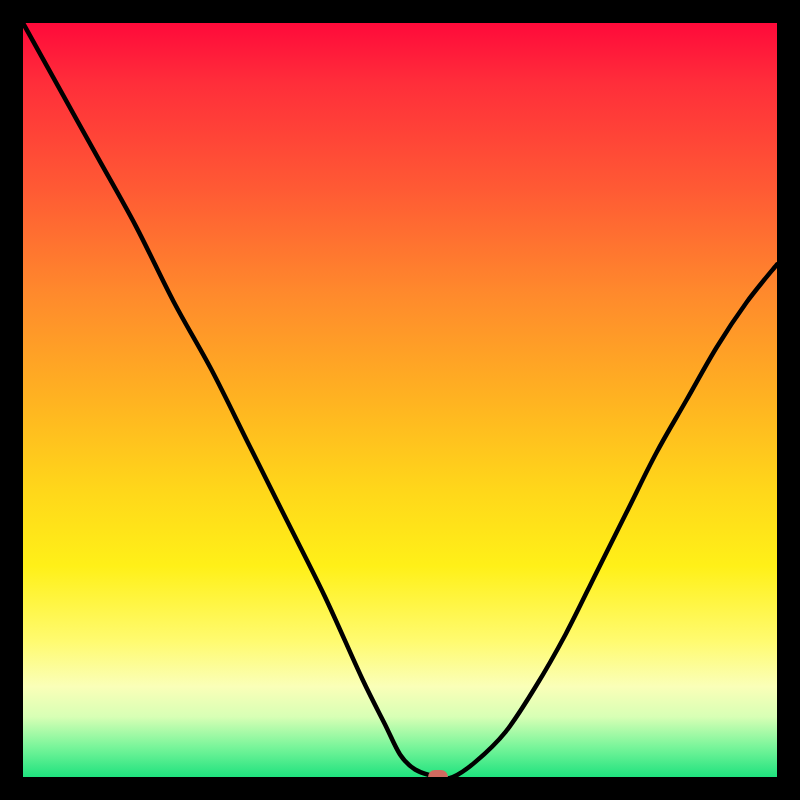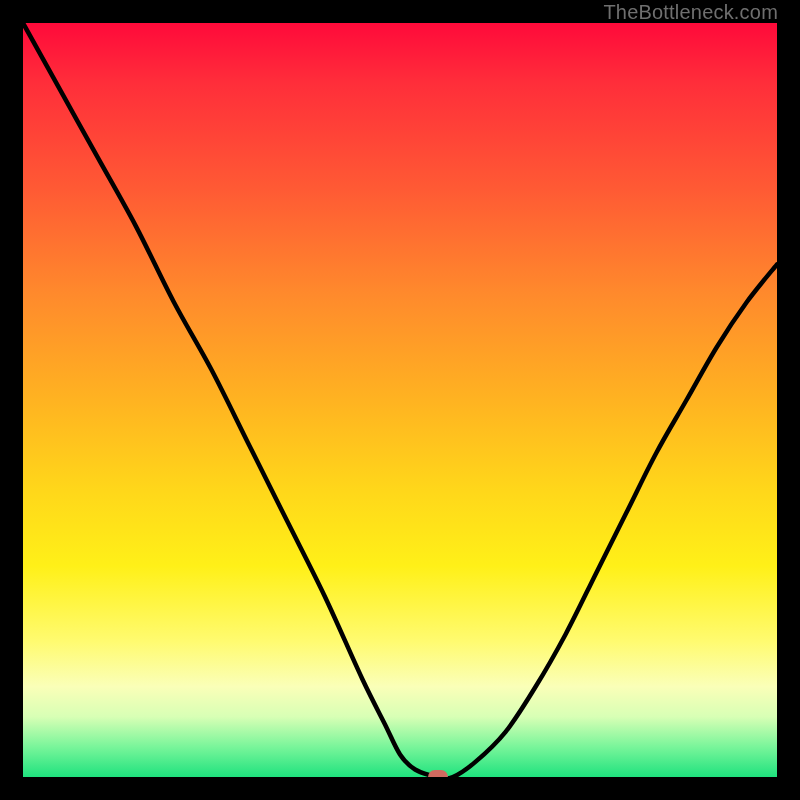--- a/index.html
+++ b/index.html
@@ -83,14 +83,13 @@
   <div class="plot-area">
     <div class="gradient"></div>
 
     <svg class="curve" viewBox="0 0 754 754" preserveAspectRatio="none">
       <path id="curve-path" fill="none" stroke="#000" stroke-width="4.5" stroke-linecap="round" stroke-linejoin="round" d="M 0.0 0.0 C 6.3 11.3, 25.1 45.2, 37.7 67.9 C 50.3 90.5, 62.8 113.1, 75.4 135.7 C 88.0 158.3, 100.5 179.7, 113.1 203.6 C 125.7 227.5, 138.2 255.1, 150.8 279.0 C 163.4 302.9, 175.9 323.0, 188.5 346.8 C 201.1 370.7, 213.6 397.1, 226.2 422.2 C 238.8 447.4, 251.3 472.5, 263.9 497.6 C 276.5 522.8, 289.0 546.6, 301.6 573.0 C 314.2 599.4, 329.2 634.6, 339.3 656.0 C 349.4 677.3, 355.6 688.7, 361.9 701.2 C 368.2 713.8, 372.0 723.8, 377.0 731.4 C 382.0 738.9, 385.8 742.7, 392.1 746.5 C 398.4 750.2, 408.4 752.7, 414.7 754.0 C 421.0 755.3, 423.5 756.5, 429.8 754.0 C 436.1 751.5, 443.6 746.5, 452.4 738.9 C 461.2 731.4, 472.5 721.3, 482.6 708.8 C 492.6 696.2, 502.7 679.9, 512.7 663.5 C 522.8 647.2, 532.8 629.6, 542.9 610.7 C 552.9 591.9, 563.0 570.5, 573.0 550.4 C 583.1 530.3, 593.1 510.2, 603.2 490.1 C 613.3 470.0, 623.3 448.6, 633.4 429.8 C 643.4 410.9, 653.5 394.6, 663.5 377.0 C 673.6 359.4, 683.6 340.6, 693.7 324.2 C 703.7 307.9, 713.8 292.8, 723.8 279.0 C 733.9 265.2, 749.0 247.6, 754.0 241.3"></path>
     </svg>
 
     <div class="marker" id="marker" style="left: 414.7px; top: 754px;"></div>
   </div>
 
-  <div class="watermark">TheBottleneck.com</div>
 </div>
 
 </body></html>

